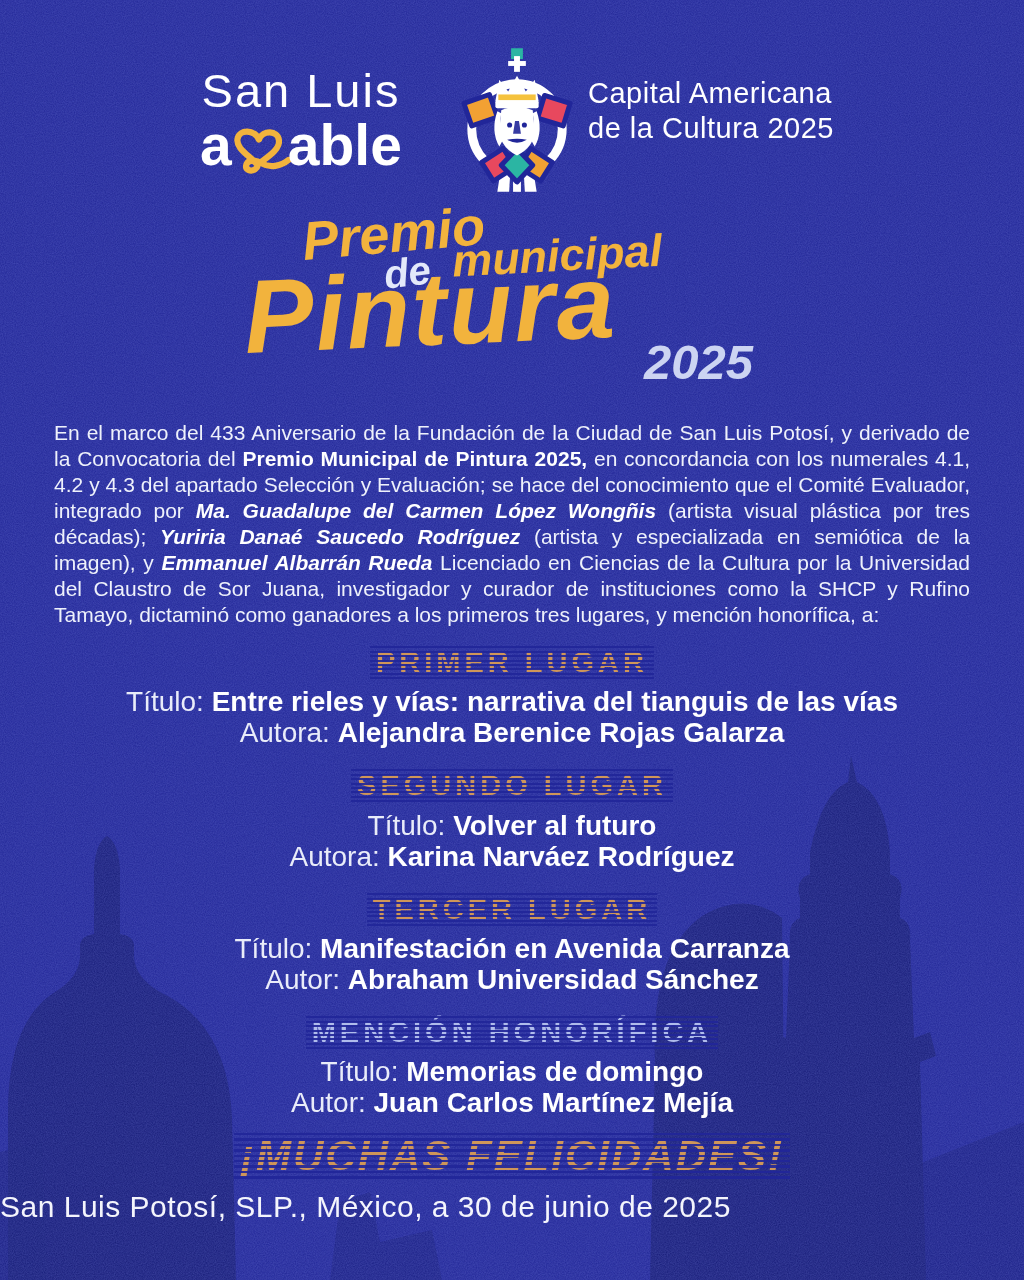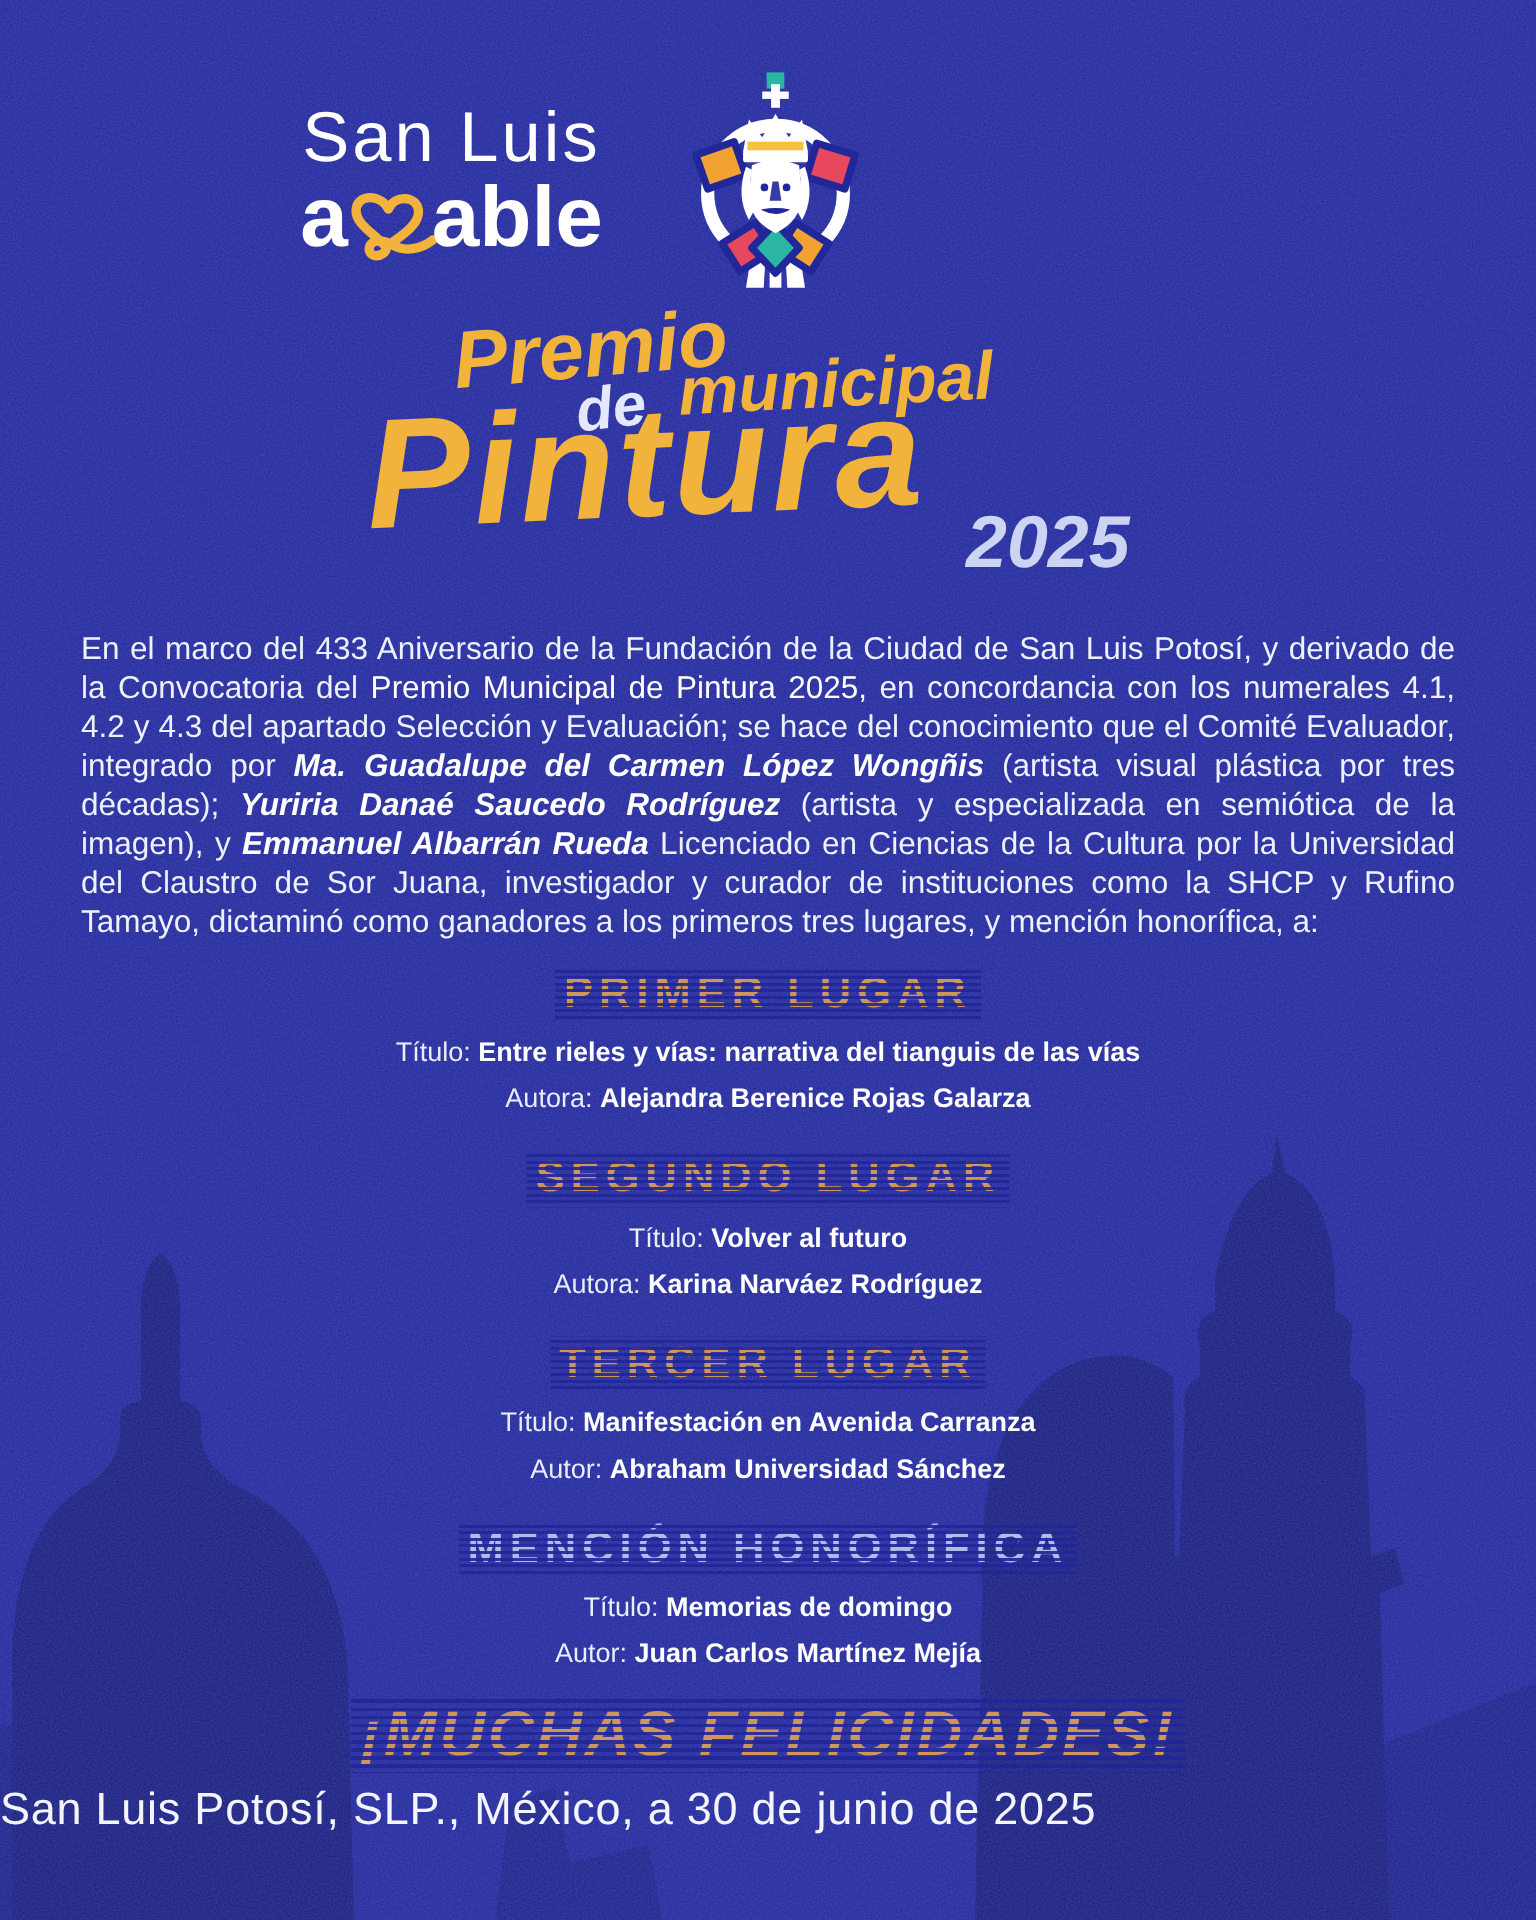--- a/index.html
+++ b/index.html
@@ -28,35 +28,35 @@
   .t-premio    { left:302px; top:202px; font-size:54px; transform:rotate(-5deg); }
   .t-municipal { left:452px; top:230px; font-size:45px; transform:rotate(-3deg); }
   .t-de        { left:384px; top:250px; font-size:40px; color:#e3e8fa; transform:rotate(-7deg); }
   .t-pintura   { left:244px; top:250px; font-size:104px; letter-spacing:2px; transform:rotate(-2.5deg); }
   .t-year      { left:644px; top:334px; font-size:49px; color:#ccd4f2; }
 
   
   .intro { position:absolute; left:54px; top:420px; width:916px; margin:0;
            text-align:justify; font-size:21px; line-height:26px; color:#eef1fb; }
   .seg-regular { font-weight:400; }
-  .seg-bold { font-weight:400; color:#ffffff; }
+  .seg-bold { font-weight:700; color:#ffffff; }
   .seg-bold-italic { font-weight:700; font-style:italic; color:#ffffff; }
 
   
   .awards { top:646px; left:0; width:100%; display:flex; flex-direction:column; align-items:center; }
   .award-section { text-align:center; margin-bottom:21px; }
   .award-heading { display:inline-block; position:relative; font-size:29px; font-weight:800;
                    letter-spacing:4px; line-height:1.15; }
   .award-heading.gold .heading-text { color:#cf9659; }
   .award-heading.blue .heading-text { color:#b0bcec; }
   .stripe-overlay { position:absolute; left:-6px; right:-6px; top:-2px; bottom:-2px; pointer-events:none;
                     background:repeating-linear-gradient(180deg, rgba(33,38,153,0) 0px, rgba(33,38,153,0) 2.4px,
                                                                   rgba(33,38,153,0.92) 2.4px, rgba(33,38,153,0.92) 4.4px); }
   .award-rows { margin-top:7px; }
-  .award-row { font-size:18px; line-height:31px; color:#e9ecf9; }
+  .award-row { font-size:28px; line-height:31px; color:#e9ecf9; }
   .row-label { font-weight:400; }
   .row-value { font-weight:700; color:#ffffff; }
 
   
   .footer-congrats { top:1132px; left:0; width:100%; text-align:center; }
   .congrats-text { display:inline-block; position:relative; font-size:42px; font-style:italic;
                    font-weight:800; letter-spacing:2px; color:#cf9659; }
   .congrats-text .stripe-overlay {
     background:repeating-linear-gradient(180deg, rgba(33,38,153,0) 0px, rgba(33,38,153,0) 3px,
                                                  rgba(33,38,153,0.92) 3px, rgba(33,38,153,0.92) 5.4px); }
@@ -139,20 +139,24 @@
       </g>
       <g fill="#ffffff">
         <rect x="57" y="8" width="6" height="16"></rect>
         <rect x="51" y="13" width="18" height="5"></rect>
         <path d="M38,54 L42,32 L51,44 L60,28 L69,44 L78,32 L82,54 Z"></path>
       </g>
       <rect x="41" y="47" width="38" height="6" fill="#f5c23d"></rect>
       <rect x="38" y="53" width="44" height="8" rx="2" fill="#ffffff"></rect>
     </svg>
 
+    <div class="emblem-caption">
+      <div>Capital Americana</div>
+      <div>de la Cultura 2025</div>
+    </div>
   </header>
 
   <div class="layer title-block">
     <span class="title-word t-premio">Premio</span>
     <span class="title-word t-municipal">municipal</span>
     <span class="title-word t-de">de</span>
     <span class="title-word t-pintura">Pintura</span>
     <span class="title-word t-year">2025</span>
   </div>
 

